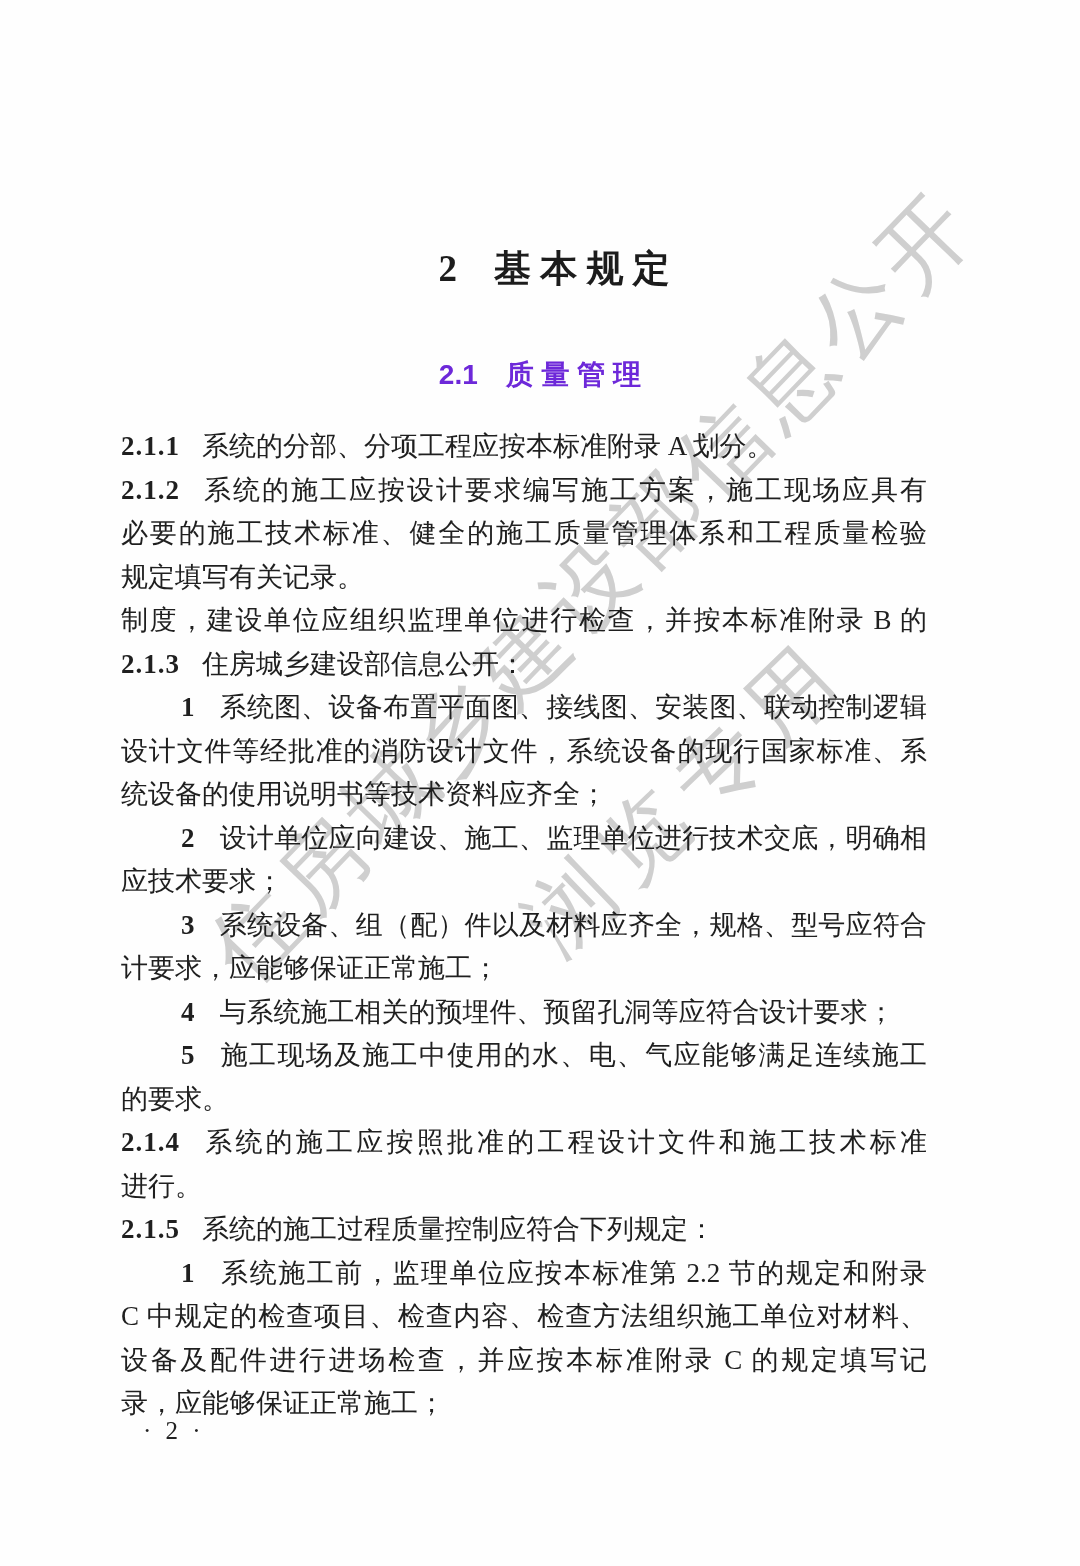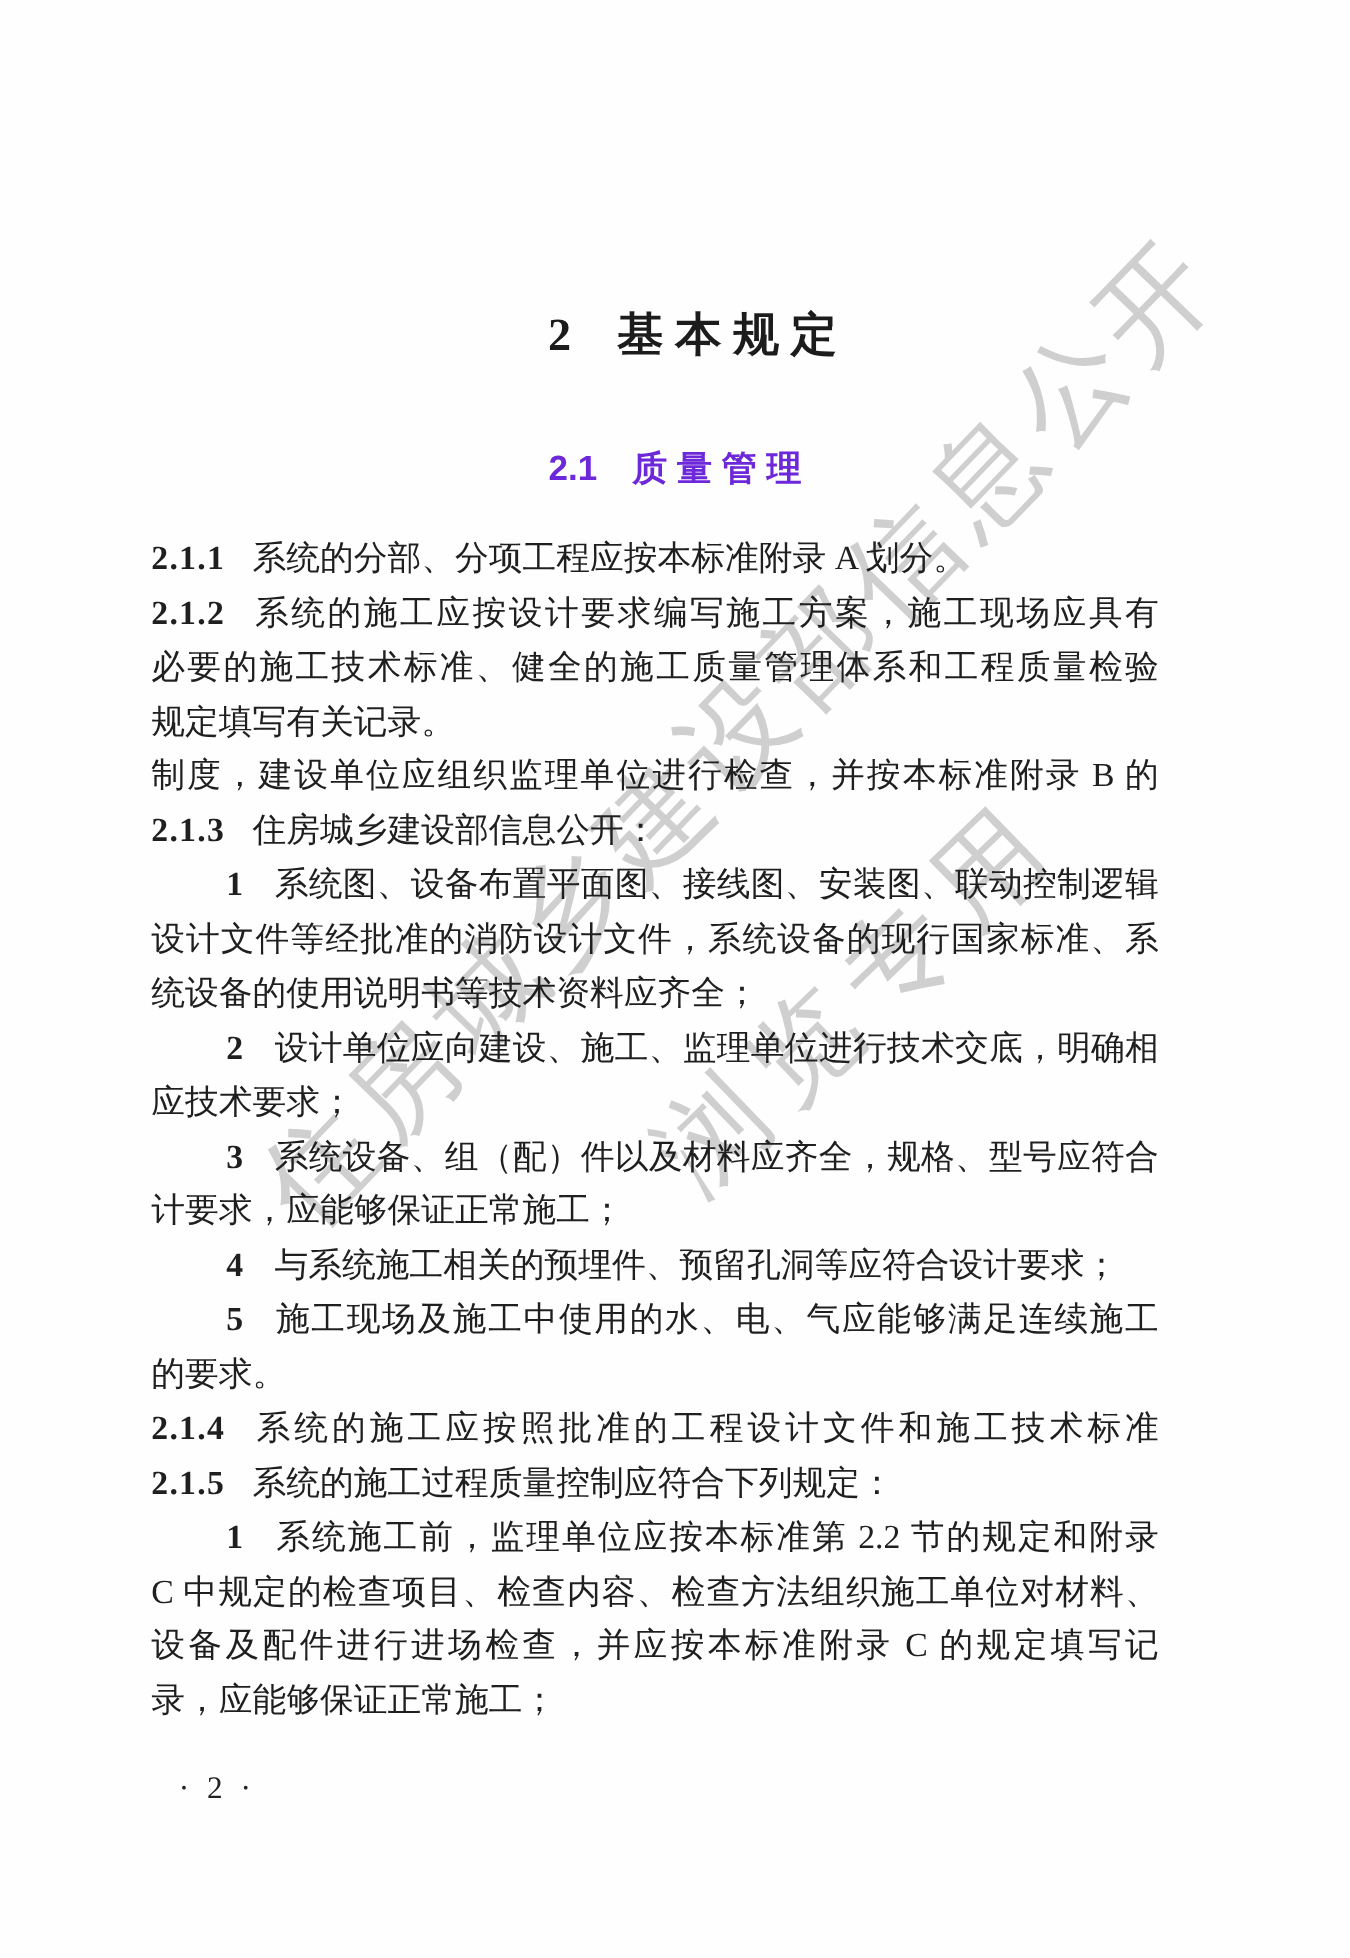--- a/index.html
+++ b/index.html
@@ -114,20 +114,21 @@
       <div class="line cont fill"><span>设计文件等经批准的消防设计文件，系统设备的现行国家标准、系</span></div>
       <div class="line cont"><span>统设备的使用说明书等技术资料应齐全；</span></div>
       <div class="line item fill"><span class="lbl">2</span><span>设计单位应向建设、施工、监理单位进行技术交底，明确相</span></div>
       <div class="line cont"><span>应技术要求；</span></div>
       <div class="line item fill"><span class="lbl">3</span><span>系统设备、组（配）件以及材料应齐全，规格、型号应符合设</span></div>
       <div class="line cont"><span>计要求，应能够保证正常施工；</span></div>
       <div class="line item"><span class="lbl">4</span><span>与系统施工相关的预埋件、预留孔洞等应符合设计要求；</span></div>
       <div class="line item fill"><span class="lbl">5</span><span>施工现场及施工中使用的水、电、气应能够满足连续施工</span></div>
       <div class="line cont"><span>的要求。</span></div>
       <div class="line clause fill"><span class="lbl">2.1.4</span><span>系统的施工应按照批准的工程设计文件和施工技术标准</span></div>
+      <div class="line cont"><span>进行。</span></div>
       <div class="line clause"><span class="lbl">2.1.5</span><span>系统的施工过程质量控制应符合下列规定：</span></div>
       <div class="line item fill"><span class="lbl">1</span><span>系统施工前，监理单位应按本标准第 2.2 节的规定和附录</span></div>
       <div class="line cont fill"><span>C 中规定的检查项目、检查内容、检查方法组织施工单位对材料、</span></div>
       <div class="line cont fill"><span>设备及配件进行进场检查，并应按本标准附录 C 的规定填写记</span></div>
       <div class="line cont"><span>录，应能够保证正常施工；</span></div>
     </div>
 
   <div class="page-number">· 2 ·</div>
 
 </div>

